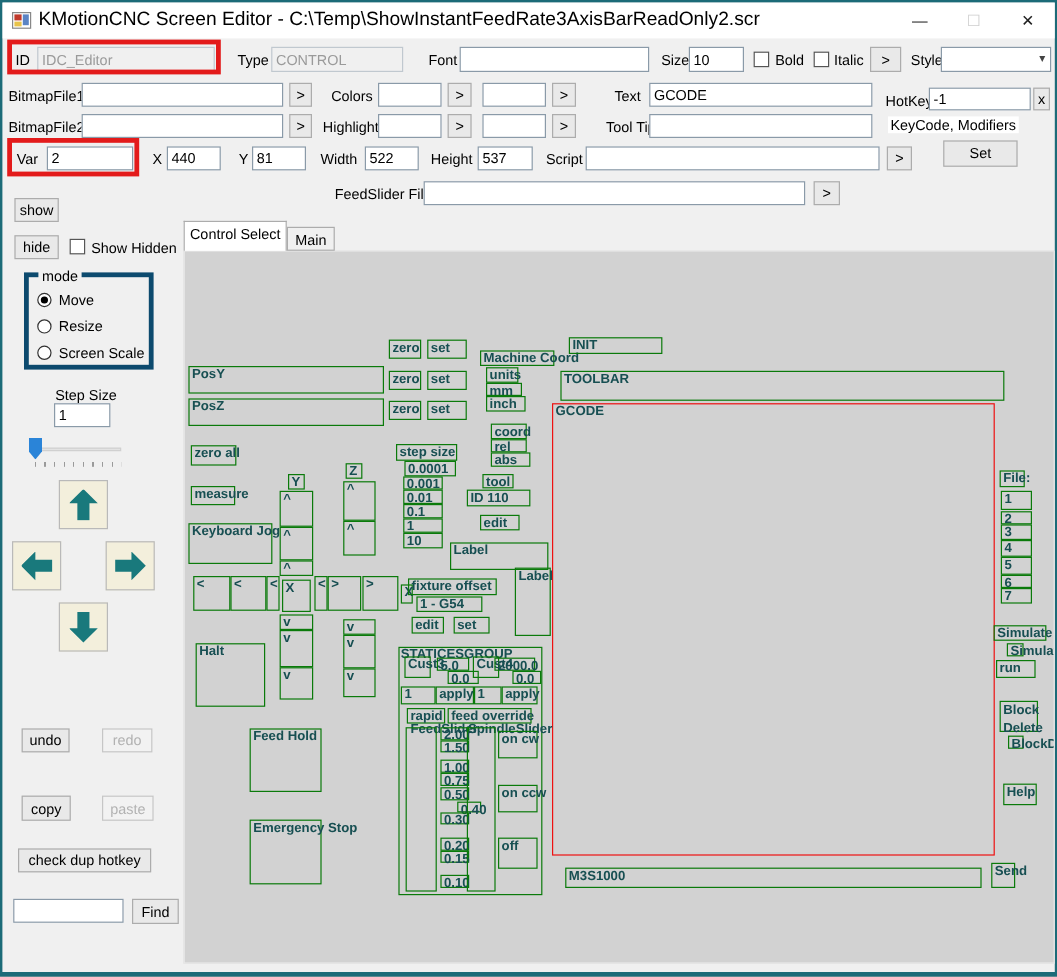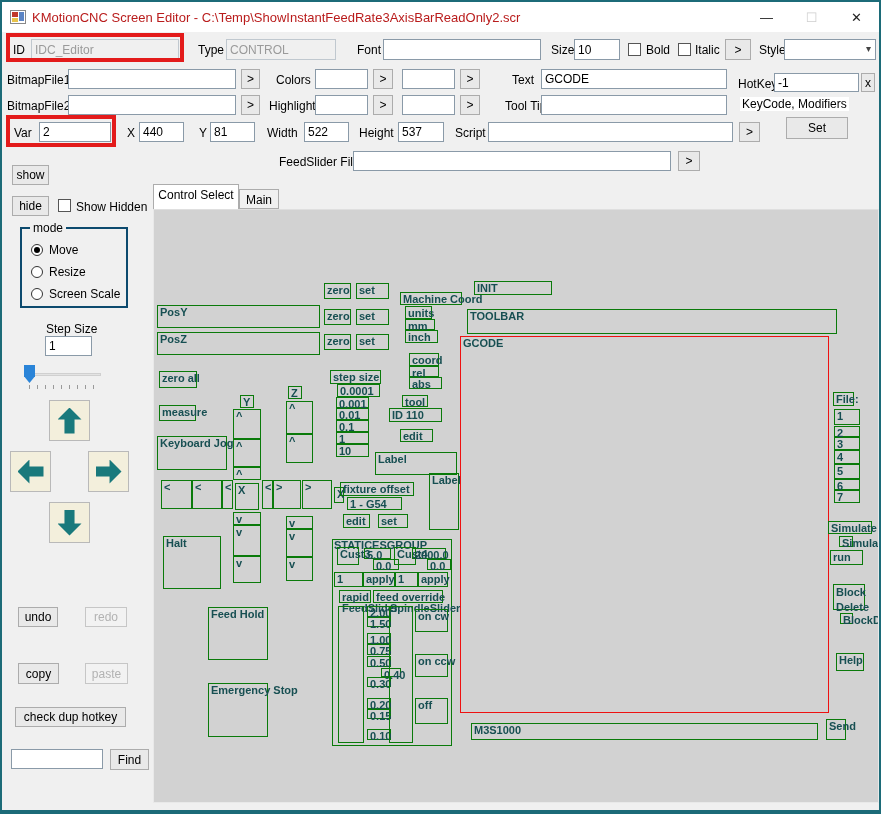--- a/index.html
+++ b/index.html
@@ -8,41 +8,41 @@
     position:relative;width:881px;height:814px;background:#f0f0f0;
     border:2px solid #1c6b78;border-bottom:4px solid #1c6b78;
     font-family:"Liberation Sans",sans-serif;overflow:hidden;
   }
   
   #titlebar{position:absolute;left:0;top:0;width:100%;height:30px;background:#ffffff;display:flex;align-items:center;}
   #appicon{width:16px;height:14px;margin:0 6px 0 8px;position:relative;background:#fff;border:1px solid #888;}
   #appicon .sq1{position:absolute;left:1px;top:1px;width:6px;height:5px;background:#c0392b;}
   #appicon .sq2{position:absolute;left:8px;top:1px;width:5px;height:9px;background:#5b84c4;}
   #appicon .sq3{position:absolute;left:1px;top:7px;width:6px;height:4px;background:#e8c34a;}
-  #titletext{font-size:13px;color:#b91c1c;white-space:nowrap;}
+  #titletext{font-size:16px;color:#000000;white-space:nowrap;}
   #winbtns{margin-left:auto;display:flex;height:30px;}
   .winbtn{width:45px;height:30px;display:flex;align-items:center;justify-content:center;font-size:13px;color:#222;}
   .winbtn.disabled{color:#cfcfcf;}
   
   .lbl{position:absolute;font-size:12px;color:#000;white-space:nowrap;}
   .inp{position:absolute;border:1px solid #8a9aa8;background:#fff;font:12px "Liberation Sans",sans-serif;padding:0 3px;color:#000;outline:none;}
   .inp.dis{background:#f0f0f0;color:#9a9a9a;border-color:#c0c8cf;}
   .btn{position:absolute;background:#e9e9e9;border:1px solid #acacac;font:12px "Liberation Sans",sans-serif;display:flex;align-items:center;justify-content:center;color:#000;padding:0;}
   .btn.dis{background:#f2f2f2;border-color:#c6c6c6;color:#b2b2b2;}
   .cb{position:absolute;width:13px;height:13px;border:1px solid #555;background:#fff;}
   .redbox{position:absolute;border:4px solid #e31b1b;pointer-events:none;z-index:5;}
   .whitebg{background:#fff;padding:0 2px;}
   
   #style-combo{position:absolute;border:1px solid #8a9aa8;background:#fff;}
   #style-combo .chev{position:absolute;right:4px;top:3px;font-size:10px;color:#444;}
   
   .radio{position:absolute;width:12px;height:12px;border:1px solid #333;border-radius:50%;background:#fff;}
   .radio.sel::after{content:"";position:absolute;left:2px;top:2px;width:6px;height:6px;border-radius:50%;background:#000;}
   
-  .grpbox{position:absolute;border:2px solid #0c4a6e;}
+  .grpbox{position:absolute;border:4px solid #0c4a6e;}
   .grpbox .title{position:absolute;top:-8px;left:8px;background:#f0f0f0;font-size:12px;padding:0 3px;}
   
   #slider-track{position:absolute;left:23px;top:371px;width:76px;height:3px;background:#e3e3e3;border:1px solid #d0d0d0;}
   #slider-thumb{position:absolute;left:22px;top:363px;width:11px;height:18px;background:#2a84d8;clip-path:polygon(0 0,100% 0,100% 62%,50% 100%,0 62%);}
   #slider-ticks{position:absolute;left:27px;top:383px;width:72px;height:4px;
     background:repeating-linear-gradient(to right,#9a9a9a 0 1px,transparent 1px 8px);}
   
   .arrowbtn{position:absolute;width:41px;height:41px;background:#f3efdc;border:1px solid #b9b9b9;display:flex;align-items:center;justify-content:center;}
   .arrow{width:24px;height:26px;background:#19797c;}
   .arr-up{clip-path:polygon(50% 0,100% 46%,71% 46%,71% 100%,29% 100%,29% 46%,0 46%);}

